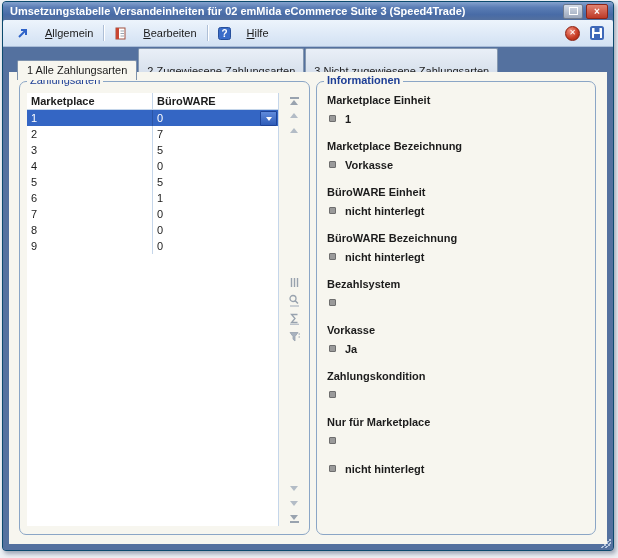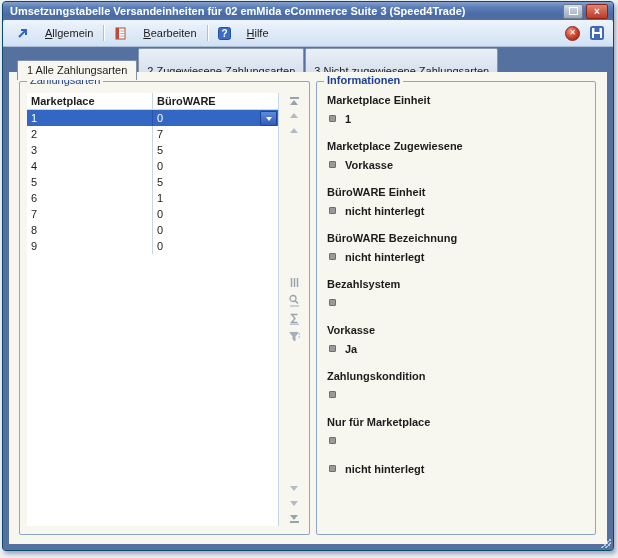--- a/index.html
+++ b/index.html
@@ -48,21 +48,21 @@
   .content{flex:1;position:relative;background:#54719F;border-radius:0 0 3px 3px;}
   .tabstrip{position:absolute;top:7px;left:14px;height:26px;display:flex;align-items:flex-end;justify-content:center;}
   .tab{
     padding:16px 8px 3px;margin-right:1px;border:1px solid #8598B0;border-bottom:none;
     border-radius:2px 2px 0 0;background:linear-gradient(#E9EFF7,#D2DCE9);
     white-space:nowrap;position:relative;z-index:1;
   }
   .tab.active{background:#F7F6EF;padding:3px 9px 4px;z-index:3;border-color:#7E92AC;}
   .page{position:absolute;left:6px;right:6px;top:25px;bottom:6px;background:#F7F6EF;z-index:2;}
   
-  .group{position:absolute;border:1px solid #8BA6C6;border-radius:2px;}
+  .group{position:absolute;border:1px solid #8BA6C6;border-radius:7px;}
   .group-left{left:10px;top:9px;width:289px;bottom:9px;}
   .group-right{left:307px;right:11px;top:9px;bottom:9px;font-weight:bold;}
   .legend{position:absolute;top:-8px;left:7px;background:#F7F6EF;padding:0 3px;color:#1E3F96;}
   
   .grid{position:absolute;left:7px;top:11px;width:251px;bottom:8px;background:#fff;border-right:1px solid #C5D6EA;}
   .grow{display:flex;height:16px;line-height:16px;position:relative;}
   .ghead{font-weight:bold;border-bottom:1px solid #C5D6EA;}
   .gc{padding-left:4px;box-sizing:border-box;white-space:nowrap;overflow:hidden;}
   .c1{width:126px;border-right:1px solid #C5D6EA;}
   .c2{flex:1;}
@@ -269,21 +269,21 @@
 
         <div class="info">
           <div class="info-item">
             <span class="info-label">Marketplace Einheit</span>
             <span class="info-value-row">
                 <span class="bullet"></span>
                 <span>1</span>
               </span>
           </div>
           <div class="info-item">
-            <span class="info-label">Marketplace Zugewiesene</span>
+            <span class="info-label">Marketplace Bezeichnung</span>
             <span class="info-value-row">
                 <span class="bullet"></span>
                 <span>Vorkasse</span>
               </span>
           </div>
           <div class="info-item">
             <span class="info-label">BüroWARE Einheit</span>
             <span class="info-value-row">
                 <span class="bullet"></span>
                 <span>nicht hinterlegt</span>

